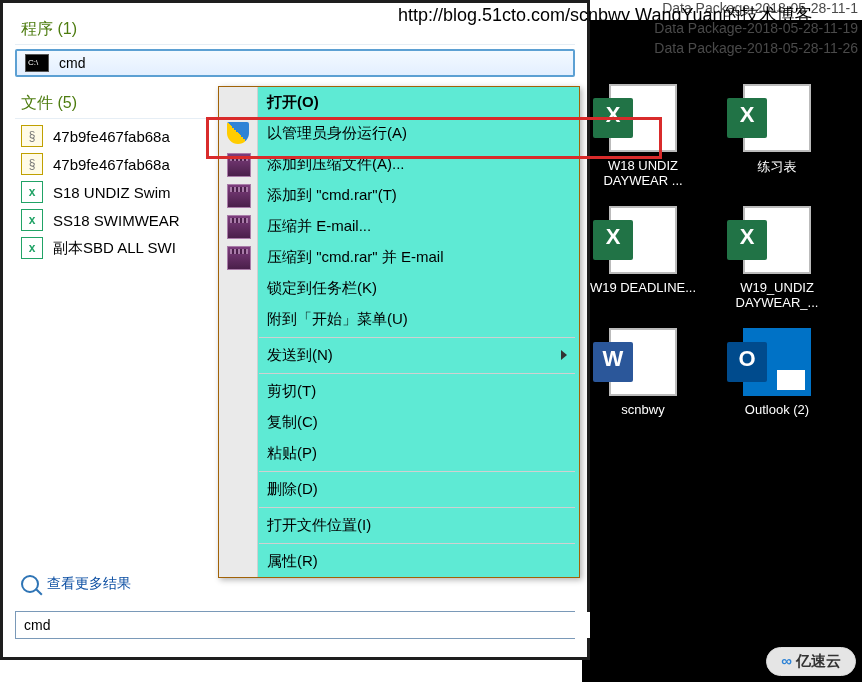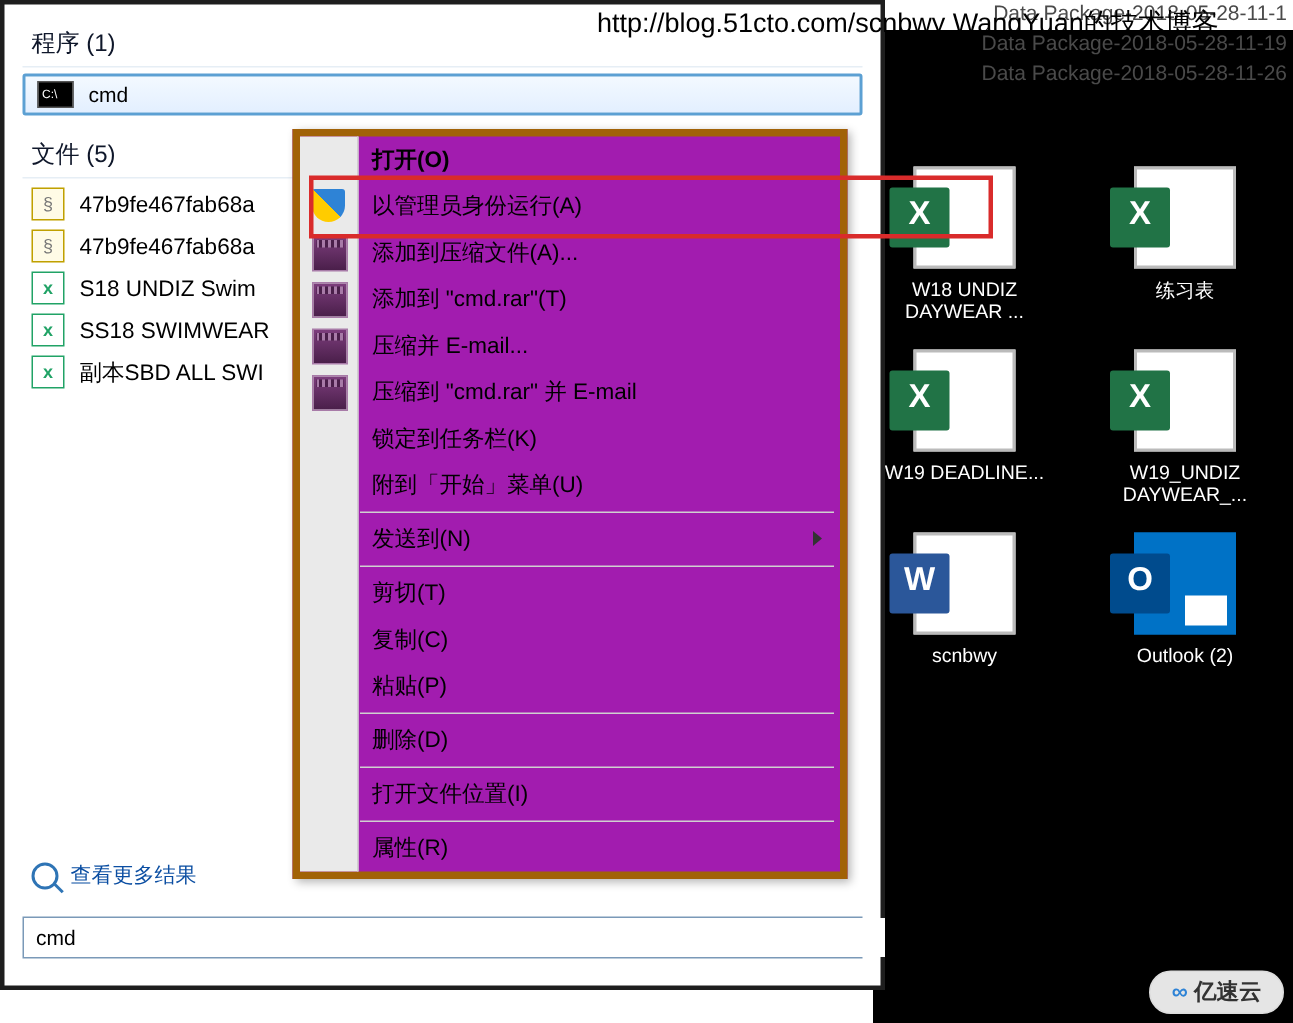--- a/index.html
+++ b/index.html
@@ -1,45 +1,45 @@
 <!DOCTYPE html>
 <html><head>
 <meta charset="utf-8">
 <style>
   html,body{margin:0;padding:0;font-family:"Microsoft YaHei","Segoe UI",Tahoma,sans-serif;font-size:14px;background:#fff;width:862px;height:682px;overflow:hidden;position:relative}
   .desktop-bg{position:absolute;right:0;top:0;width:280px;height:682px;background:#000;z-index:0}
-  .desk-files{display:flex;flex-wrap:wrap;gap:18px 37px;padding:111px 6px 0 6px}
+  .desk-files{display:flex;flex-wrap:wrap;gap:18px 24px;padding:84px 6px 0 6px}
   .desk-file{width:110px;color:#fff;text-align:center;font-size:13px}
   .excel-icon{width:64px;height:64px;margin:0 auto 6px;position:relative;background:#fff;border:2px solid #bbb}
   .excel-icon::before{content:"";position:absolute;left:-18px;top:12px;width:40px;height:40px;background:#217346;border-radius:2px}
   .excel-icon::after{content:"X";position:absolute;left:-18px;top:16px;width:40px;text-align:center;color:#fff;font-weight:bold;font-size:22px;font-family:Arial}
   .word-icon::before{background:#2b579a}
   .word-icon::after{content:"W"}
   .outlook-icon{background:#0072c6;border-color:#0072c6}
   .outlook-icon::before{background:#004b8d}
   .outlook-icon::after{content:"O"}
   .env{content:"";position:absolute;right:4px;bottom:4px;width:28px;height:20px;background:#fff}
   .top-strip{position:absolute;top:0;left:0;right:0;height:20px;background:#fff;z-index:1}
   .top-text{position:absolute;right:4px;color:#4a4a4a;font-size:14px}
   .watermark{position:absolute;top:3px;left:398px;color:#000000;font-size:18px;z-index:4;white-space:nowrap}
   .search-pane{position:absolute;left:0;top:0;width:590px;height:660px;background:#fff;border:3px solid #1e1e1e;z-index:2;box-sizing:border-box}
-  .heading{color:#0f172a;font-size:16px;margin:16px 0 4px 18px}
+  .heading{color:#4d7c0f;font-size:16px;margin:16px 0 4px 18px}
   .divider{border-bottom:1px solid #e6eef5;margin:4px 12px}
   .cmd-row{margin:4px 12px 6px 12px;padding:3px 8px;border:2px solid #5ca0d3;border-radius:2px;background:linear-gradient(#f3f9ff,#e3efff);display:flex;align-items:center;gap:10px}
   .cmd-ico{width:20px;height:16px;background:#000;border:1px solid #555;color:#fff;font-size:8px;line-height:16px;text-align:left;padding-left:2px}
   .file-row{margin:2px 12px;padding:2px 6px;display:flex;align-items:center;gap:10px;font-size:15px;white-space:nowrap;overflow:hidden}
   .icon{width:20px;height:20px;display:inline-flex;align-items:center;justify-content:center;font-size:12px;flex:0 0 20px}
   .xl-sm{background:#fff;border:1px solid #21a366;color:#21a366;font-weight:bold}
   .script-ico{background:#fffbe6;border:1px solid #c0a000;color:#777}
   .see-more{position:absolute;left:18px;bottom:64px;color:#0b4ea2;display:flex;gap:8px;align-items:flex-start}
   .magnifier{width:14px;height:14px;border:2px solid #2e74b5;border-radius:50%;position:relative}
   .magnifier::after{content:"";position:absolute;width:8px;height:2px;background:#2e74b5;transform:rotate(45deg);right:-6px;bottom:-2px}
   .search-box{position:absolute;left:12px;right:12px;bottom:18px;height:26px;border:1px solid #7a99b8;background:#fff}
   .search-box input{border:none;outline:none;width:100%;height:100%;padding:0 8px;font-size:14px;font-family:inherit}
-  .ctx-menu{position:absolute;left:195px;top:86px;width:360px;background:#a21caf;border:5px solid #a16207;box-shadow:2px 2px 6px rgba(0,0,0,0.3);z-index:5}
+  .ctx-menu{position:absolute;left:218px;top:86px;width:360px;background:#5eead4;border:1px solid #a16207;box-shadow:2px 2px 6px rgba(0,0,0,0.3);z-index:5}
   .ctx-menu .gutter{position:absolute;left:0;top:0;bottom:0;width:38px;background:#eaeaea;border-right:1px solid #d0d0d0}
   .ctx-item{position:relative;padding:6px 22px 6px 48px;font-size:15px;z-index:1;cursor:default}
   .ctx-sep{border-top:1px solid #d0d0d0;margin:2px 4px 2px 40px}
   .ctx-icon{position:absolute;left:8px;top:4px;width:22px;height:22px;z-index:2}
   .shield{background:linear-gradient(45deg,#ffcc00 50%,#2e83d6 50%);border-radius:2px 2px 50% 50%}
   .rar{background:linear-gradient(#7c3d7c,#4a1f4a);border:1px solid #a87ba8}
   .rar::after{content:"";position:absolute;left:2px;top:2px;right:2px;height:5px;background:repeating-linear-gradient(90deg,#a87ba8 0 2px,#4a1f4a 2px 4px)}
   .arrow{position:absolute;right:12px;top:10px;width:0;height:0;border-left:6px solid #333;border-top:5px solid transparent;border-bottom:5px solid transparent}
   .highlight-box{position:absolute;left:206px;top:117px;width:450px;height:36px;border:3px solid #d92b2b;z-index:6;pointer-events:none}
   .logo{position:absolute;right:6px;bottom:6px;background:#e5e5e5;border:1px solid #ddd;border-radius:18px;padding:4px 14px;font-size:15px;font-weight:bold;color:#333;z-index:20}

